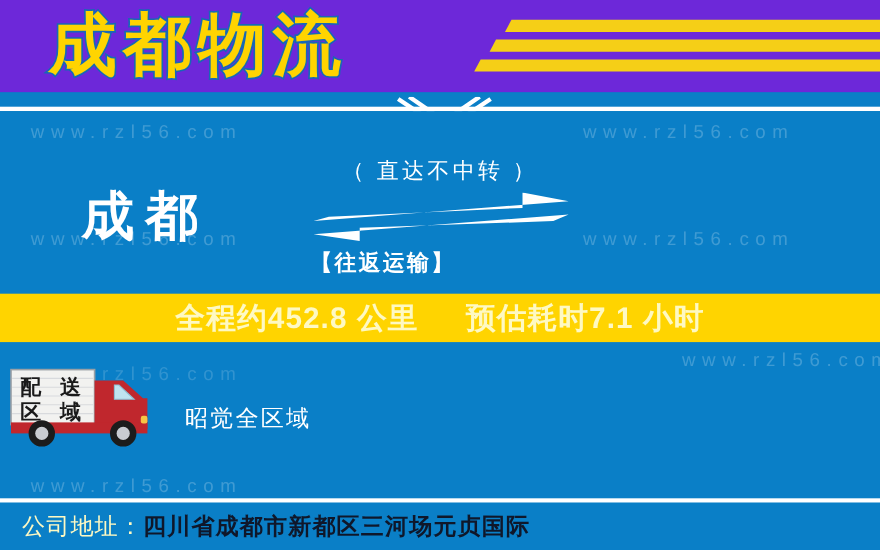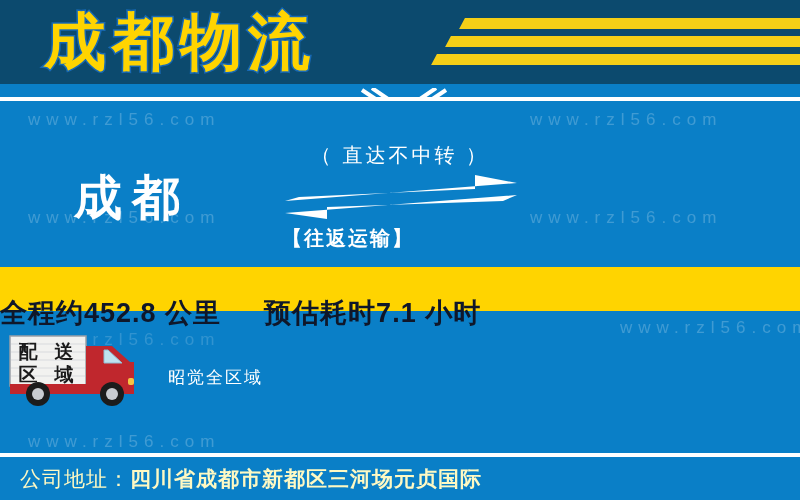--- a/index.html
+++ b/index.html
@@ -15,21 +15,21 @@
     height: 500px;
     background: #0a7fc7;
     overflow: hidden;
   }
 
   
   .header-band {
     position: absolute;
     left: 0; top: 0;
     width: 800px; height: 84px;
-    background: #0c4a6e;
+    background: #6d28d9;
     overflow: hidden;
   }
 
   .title-main {
     position: absolute;
     left: 44px; top: 2px;
     font-size: 62px;
     font-weight: bold;
     letter-spacing: 6px;
     color: #ffd400;
@@ -148,41 +148,40 @@
     position: absolute;
     left: 0; top: 267px;
     width: 800px; height: 44px;
     background: #ffd400;
   }
   .stats-text {
     position: absolute;
     left: 0; top: 267px;
     width: 800px; height: 44px;
     line-height: 44px;
-    text-align: left;
-    color: #0f172a;
+    text-align: center;
+    color: #fef9c3;
     font-size: 27px;
     font-weight: bold;
     letter-spacing: 1px;
     white-space: nowrap;
-    margin-top: 24px;
   }
   .stats-text .gap { display: inline-block; width: 26px; }
 
   
   .truck {
     position: absolute;
     left: 8px; top: 332px;
     width: 136px; height: 76px;
   }
   .coverage-label {
     position: absolute;
     left: 168px; top: 366px;
     color: #ffffff;
-    font-size: 17px;
+    font-size: 21px;
     letter-spacing: 2px;
     white-space: nowrap;
   }
 
   
   .bottom-rule {
     position: absolute;
     left: 0; top: 453px;
     width: 800px; height: 4px;
     background: #ffffff;
@@ -196,21 +195,21 @@
   .addr-text {
     position: absolute;
     left: 20px; top: 457px;
     height: 43px;
     line-height: 43px;
     font-size: 21px;
     letter-spacing: 1px;
     white-space: nowrap;
   }
   .addr-label { color: #fef9c3; }
-  .addr-value { color: #fef9c3; font-weight: bold; }
+  .addr-value { color: #0f172a; font-weight: bold; }
 </style>
 </head>
 <body>
 
 <div id="poster">
 
   <div class="header-band">
     <div class="title-main">成都物流</div>
 
     <div class="stripes">

